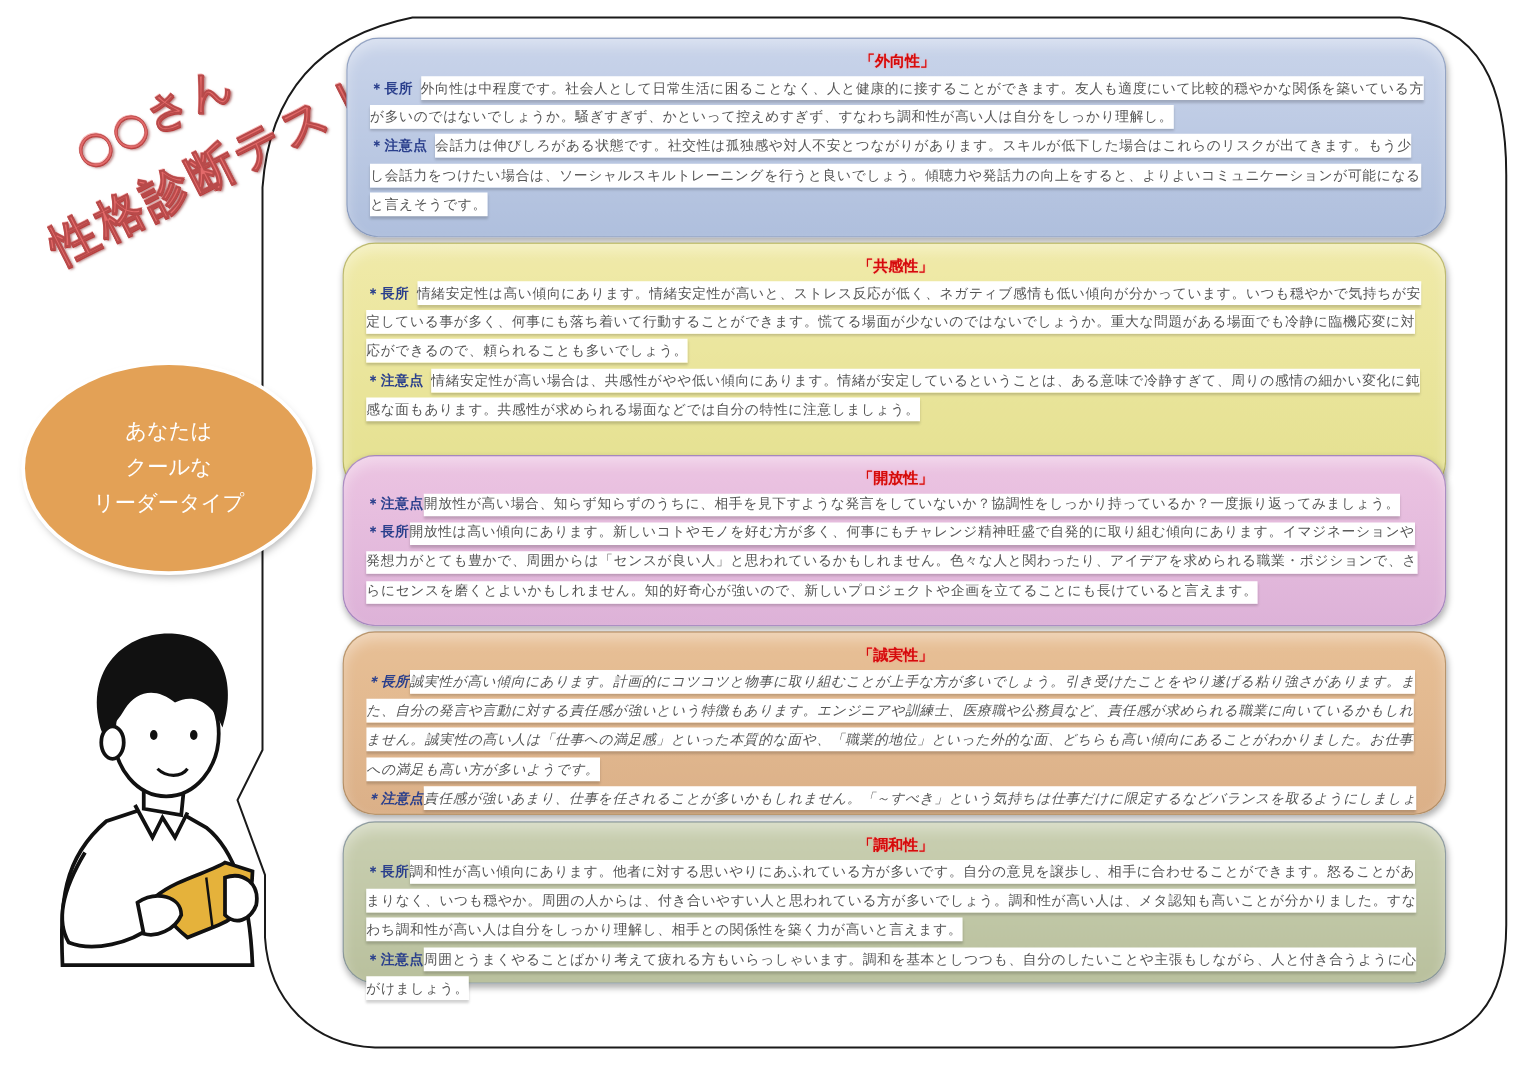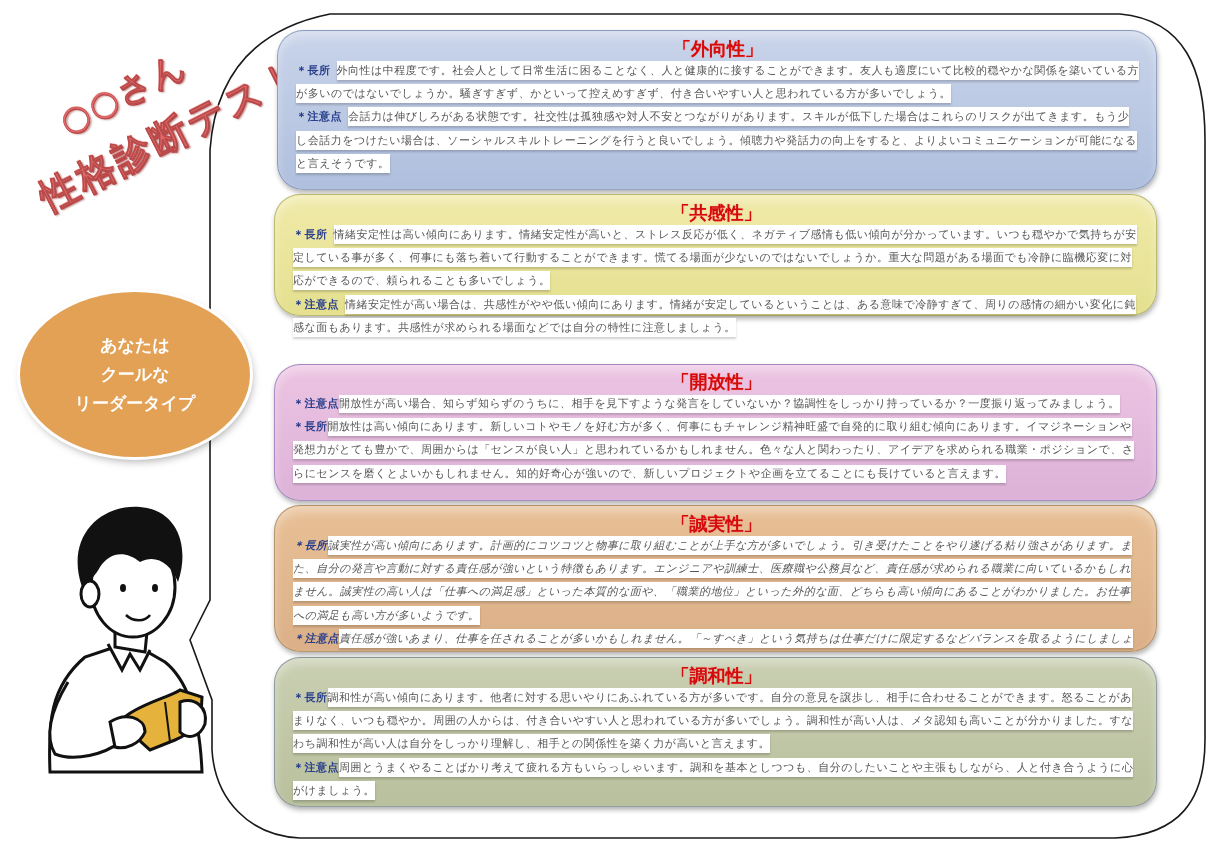--- a/index.html
+++ b/index.html
@@ -23,54 +23,54 @@
   
   .bubble-outline { position: absolute; left: 0; top: 0; width: 1220px; height: 863px; pointer-events: none; }
 
   
   .type-ellipse {
     position: absolute; left: 20px; top: 292px; width: 230px; height: 165px;
     border-radius: 50%;
     background: #e3a156;
     box-shadow: 0 0 0 3px #ffffff, 2px 4px 8px rgba(0,0,0,0.35);
     display: flex; flex-direction: column; justify-content: center; align-items: center;
-    color: #ffffff; font-weight: bold; font-size: 17px; line-height: 29px; text-align: center;
+    color: #ffffff; font-weight: normal; font-size: 17px; line-height: 29px; text-align: center;
   }
 
   
   .person { position: absolute; left: 30px; top: 492px; width: 200px; height: 285px; }
 
   
   .section {
     position: absolute; left: 274px; width: 883px;
     border-radius: 26px;
     border: 1px solid rgba(90,110,150,0.45);
     box-shadow: 1px 3px 5px rgba(0,0,0,0.3), inset 0 6px 10px rgba(255,255,255,0.35);
     padding: 9px 16px 0 18px;
   }
   .sec-title {
-    text-align: center; color: #d40b0b; font-weight: bold; font-size: 18px; line-height: 18px;
+    text-align: center; color: #d40b0b; font-weight: bold; font-size: 12px; line-height: 18px;
     text-shadow: 0 0 1px #ff7a7a;
     margin-bottom: 1px;
   }
   .para { font-size: 11px; line-height: 23.2px; color: #555555; letter-spacing: 0.5px; }
   .para .hl {
     background: #ffffff;
     box-shadow: 0 2px 2px rgba(0,0,0,0.18);
     -webkit-box-decoration-break: clone; box-decoration-break: clone;
     padding: 3px 0;
   }
   .para .lbl { color: #2a3f8c; font-weight: bold; padding-right: 6px; }
   .para .lbl.tight { padding-right: 0; }
 
   .sec-extro { top: 30px; height: 160px; background: linear-gradient(#c9d4ea, #afbfdd); left: 277px; width: 880px; }
-  .sec-empathy { top: 194px; height: 122px; background: linear-gradient(#f0eaa9, #e4e08f); border-color: rgba(140,140,60,0.5); }
+  .sec-empathy { top: 194px; height: 201px; background: linear-gradient(#f0eaa9, #e4e08f); border-color: rgba(140,140,60,0.5); }
   .sec-open { top: 364px; height: 137px; background: linear-gradient(#ecc4e2, #ddb2d8); border-color: rgba(120,100,170,0.55); font-family: Liberation Mono, monospace; }
   .sec-honest { top: 505px; height: 147px; background: linear-gradient(#e8c096, #dbb088); border-color: rgba(140,110,70,0.5); overflow: hidden; }
-  .sec-harmony { top: 657px; height: 150px; background: linear-gradient(#c9cfb1, #b9c09d); border-color: rgba(90,110,150,0.5); }
+  .sec-harmony { top: 657px; height: 130px; background: linear-gradient(#c9cfb1, #b9c09d); border-color: rgba(90,110,150,0.5); }
 
   .sec-honest .clip { height: 122px; overflow: hidden; font-style: italic; }
 </style>
 </head>
 <body>
 
 <svg class="bubble-outline" viewBox="0 0 1220 863">
   <path d="M 330 14 L 1120 14 C 1185 20, 1205 70, 1205 140 L 1205 740 C 1205 800, 1180 835, 1115 838 L 300 838 C 250 836, 215 800, 212 750 L 212 700 L 190 640 L 210 600 L 210 150 C 215 80, 250 30, 330 14 Z" fill="none" stroke="#1a1a1a" stroke-width="1.6"></path>
 </svg>
 
@@ -109,21 +109,21 @@
   <path d="M 95 225 C 110 212, 140 205, 150 198 L 172 205 C 172 225, 165 240, 145 248 L 120 258 C 110 250, 100 240, 95 225 Z" fill="#e5b23b" stroke="#111" stroke-width="3"></path>
   <path d="M 135 210 L 140 250" stroke="#111" stroke-width="2"></path>
 
   <path d="M 80 230 C 95 220, 115 225, 115 240 C 110 252, 95 258, 85 255 Z" fill="#ffffff" stroke="#111" stroke-width="3"></path>
   <path d="M 150 210 C 165 205, 178 215, 175 232 C 170 245, 158 248, 150 240 Z" fill="#ffffff" stroke="#111" stroke-width="3"></path>
 </svg>
 
 <div class="section sec-extro">
   <div class="sec-title">「外向性」</div>
   <div class="para">
-    <span class="lbl">＊長所</span><span class="hl">外向性は中程度です。社会人として日常生活に困ることなく、人と健康的に接することができます。友人も適度にいて比較的穏やかな関係を築いている方が多いのではないでしょうか。騒ぎすぎず、かといって控えめすぎず、付き合いやすい人と思われている方が多いでしょう。</span>
+    <span class="lbl">＊長所</span><span class="hl">外向性は中程度です。社会人として日常生活に困ることなく、人と健康的に接することができます。友人も適度にいて比較的穏やかな関係を築いている方が多いのではないでしょうか。騒ぎすぎず、かといって控えめすぎず、すなわち調和性が高い人は自分をしっかり理解し。</span>
   </div>
   <div class="para">
     <span class="lbl">＊注意点</span><span class="hl">会話力は伸びしろがある状態です。社交性は孤独感や対人不安とつながりがあります。スキルが低下した場合はこれらのリスクが出てきます。もう少し会話力をつけたい場合は、ソーシャルスキルトレーニングを行うと良いでしょう。傾聴力や発話力の向上をすると、よりよいコミュニケーションが可能になると言えそうです。</span>
   </div>
 </div>
 
 <div class="section sec-empathy">
   <div class="sec-title">「共感性」</div>
   <div class="para">
     <span class="lbl">＊長所</span><span class="hl">情緒安定性は高い傾向にあります。情緒安定性が高いと、ストレス反応が低く、ネガティブ感情も低い傾向が分かっています。いつも穏やかで気持ちが安定している事が多く、何事にも落ち着いて行動することができます。慌てる場面が少ないのではないでしょうか。重大な問題がある場面でも冷静に臨機応変に対応ができるので、頼られることも多いでしょう。</span>

